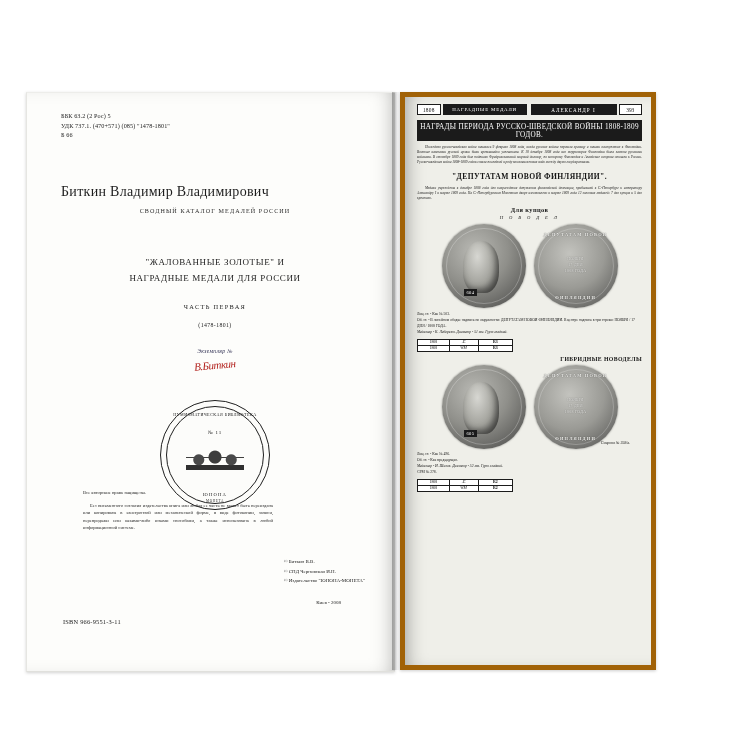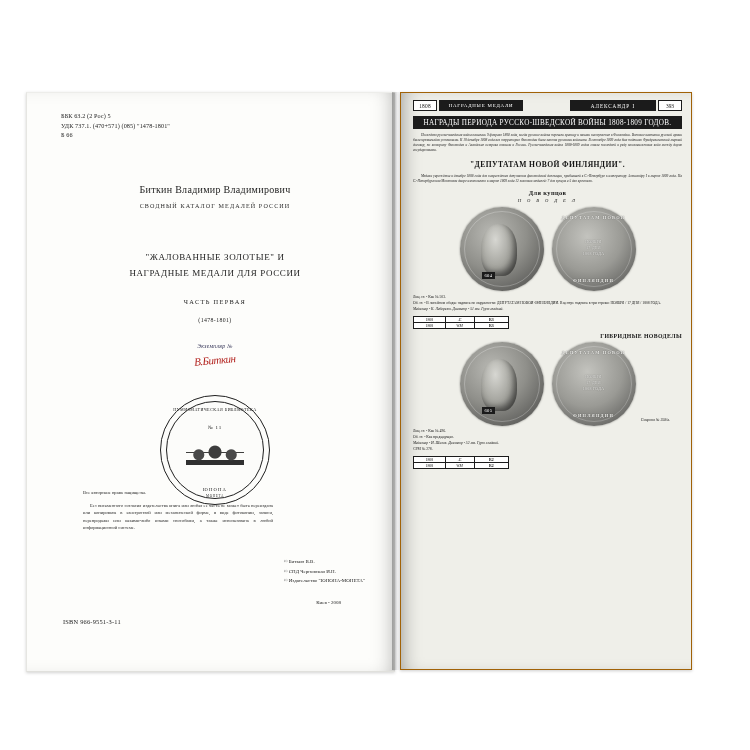--- a/index.html
+++ b/index.html
@@ -44,22 +44,22 @@
   .udk {
     font-size: 6.2px;
     line-height: 1.55;
     letter-spacing: 0.1px;
     color: #252525;
   }
   .udk div { white-space: nowrap; }
 
   .author {
     margin-top: 44px;
-    text-align: center;
-    font-size: 10px;
+    text-align: left;
+    font-size: 14px;
     letter-spacing: 0.3px;
   }
   .subauthor {
     margin-top: 8px;
     text-align: center;
     font-size: 6.1px;
     letter-spacing: 1.1px;
     text-transform: uppercase;
     color: #2a2a2a;
   }
@@ -210,26 +210,26 @@
     font-size: 6.4px;
     letter-spacing: 0.2px;
     color: #1d1d1d;
   }
 
   
   .right-page {
     position: absolute;
     left: 400px;
     top: 92px;
-    width: 292px;
+    width: 256px;
     height: 578px;
     background: #efefe9;
     box-shadow: inset 12px 0 20px -12px rgba(0,0,0,0.40),
                 0 1px 3px rgba(0,0,0,0.2);
-    border: 1px solid #a16207;
+    border: 5px solid #a16207;
     box-sizing: border-box;
     overflow: hidden;
   }
   .rp-inner {
     position: absolute;
     inset: 0;
     padding: 7px 9px 8px 12px;
     box-sizing: border-box;
     color: #141414;
   }

